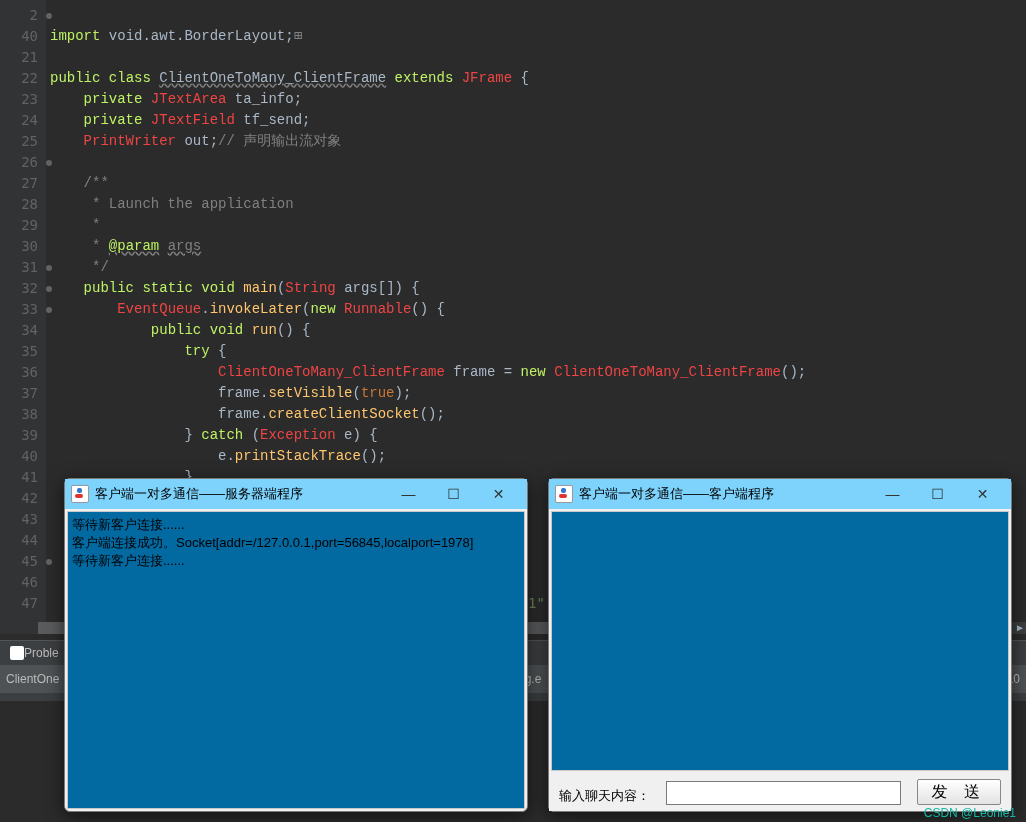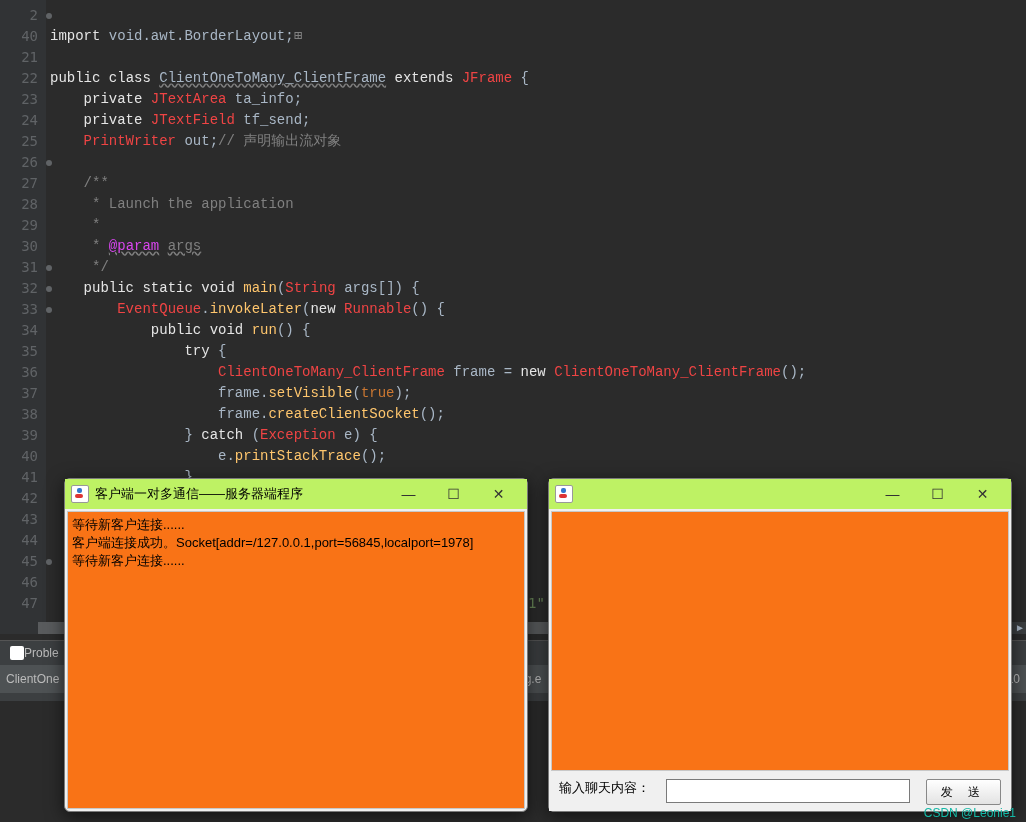--- a/index.html
+++ b/index.html
@@ -1,52 +1,52 @@
 <!DOCTYPE html>
 <html><head>
 <meta charset="utf-8">
 <style>
   html,body{margin:0;padding:0;width:1026px;height:822px;background:#2b2b2b;font-family:"Segoe UI",Arial,sans-serif;overflow:hidden;position:relative}
   .editor{position:absolute;left:0;top:0;width:1026px;height:634px;background:#2b2b2b}
   .gutter{position:absolute;left:0;top:0;width:46px;height:634px;background:#313335;color:#606366;font:14px/21px Consolas,monospace;text-align:right;padding-top:5px;box-sizing:border-box}
   .gutter .ln{padding-right:8px;position:relative}
   .gutter .mark::after{content:"";position:absolute;right:-6px;top:50%;width:6px;height:6px;border-radius:50%;background:#606366;transform:translateY(-50%)}
   .code{position:absolute;left:50px;top:5px;font:14px/21px Consolas,"Courier New",monospace;white-space:pre;color:#a9b7c6}
-  .kw{color:#e5e5e5}
+  .kw{color:#bef264}
   .typ{color:#ef4444}
   .cls{color:#a9b7c6}
   .mtd{color:#ffc66d}
   .cmt{color:#808080}
-  .ann{color:#d946ef;text-decoration:underline wavy #808080}
+  .ann{color:#bef264;text-decoration:underline wavy #808080}
   .uwav{text-decoration:underline wavy #808080}
   .bool{color:#cc7832}
   .it{}
   .scrollbar-h{position:absolute;left:38px;bottom:0;right:0;height:12px;background:#3c3f41}
   .scrollbar-h .thumb{position:absolute;left:0;top:0;width:520px;height:12px;background:#595b5d}
   .scrollbar-h .arrow{position:absolute;top:0;width:12px;height:12px;color:#a9b7c6;font-size:10px;line-height:12px;text-align:center}
   .bottom-panel{position:absolute;left:0;top:640px;right:0;height:60px;background:#3c3f41;border-top:1px solid #555}
   .tabs{display:flex;align-items:center;height:24px;background:#3c3f41;font-size:12px;color:#bbb}
   .tabs .tab{padding:4px 10px;display:flex;align-items:flex-end;gap:0}
   .tabs .tab .ticon{width:14px;height:14px;background:linear-gradient(#fff,#fff);border-radius:2px;display:inline-block}
   .status-row{height:28px;background:#4e5254;color:#bbb;font-size:12px;display:flex;align-items:center;justify-content:space-between;padding:0 6px}
   .watermark{position:absolute;right:10px;bottom:2px;color:#14b8a6;font-size:12px;z-index:50}
   
   .win{position:absolute;background:#f0f0f0;border:1px solid #7a7a7a;border-radius:6px;box-shadow:0 4px 18px rgba(0,0,0,.6);display:flex;flex-direction:column;z-index:30}
-  .win .title{height:30px;background:#bef264;display:flex;align-items:center;padding:0 6px;font-size:13px;color:#000}
+  .win .title{height:30px;background:#7dd3fc;display:flex;align-items:center;padding:0 6px;font-size:13px;color:#000}
   .win .title .app-ico{width:16px;height:16px;margin-right:6px;background:#fff;border:1px solid #999;border-radius:2px;position:relative}
   .win .title .app-ico::before{content:"";position:absolute;left:3px;top:8px;width:8px;height:4px;background:#d33;border-radius:2px}
   .win .title .app-ico::after{content:"";position:absolute;left:5px;top:2px;width:5px;height:5px;background:#37c;border-radius:2px}
   .win .title .spacer{flex:1}
   .win .title .btns{display:flex;gap:0}
   .win .title .btns span{width:45px;height:30px;display:flex;align-items:center;justify-content:center;font-size:14px;color:#333}
-  .win .content{flex:1;background:#f97316;margin:2px;border:1px solid #c8c8c8;font:13px/18px Arial,"Microsoft YaHei",sans-serif;color:#000;padding:4px;white-space:pre-wrap;overflow:hidden}
-  .win .footer{display:flex;align-items:flex-start;padding:6px 10px;gap:16px;background:#f0f0f0}
+  .win .content{flex:1;background:#0369a1;margin:2px;border:1px solid #c8c8c8;font:13px/18px Arial,"Microsoft YaHei",sans-serif;color:#000;padding:4px;white-space:pre-wrap;overflow:hidden}
+  .win .footer{display:flex;align-items:flex-end;padding:6px 10px;gap:16px;background:#f0f0f0}
   .win .footer label{font-size:13px;color:#000}
   .win .footer input[type=text]{flex:1;height:22px;border:1px solid #7a7a7a;background:#fff;padding:0 4px;font-size:13px}
-  .win .footer button{height:26px;padding:0 14px;border:1px solid #888;background:linear-gradient(#fff,#e3e3e3);font-size:12px;letter-spacing:6px;border-radius:2px}
+  .win .footer button{height:26px;padding:0 14px;border:1px solid #888;background:linear-gradient(#fff,#e3e3e3);font-size:16px;letter-spacing:6px;border-radius:2px}
   .green-str{position:absolute;left:528px;top:593px;font:14px/21px Consolas,monospace;color:#6a8759}
 </style>
 </head>
 <body>
 
 <div class="editor">
   <div class="gutter" id="gutter">
       <div class="ln mark">2</div>
       <div class="ln">40</div>
       <div class="ln">21</div>
@@ -137,20 +137,21 @@
     </span>
   </div>
   <div class="content">等待新客户连接......
 客户端连接成功。Socket[addr=/127.0.0.1,port=56845,localport=1978]
 等待新客户连接......</div>
 </div>
 
 <div class="win" style="left:548px;top:478px;width:462px;height:332px">
   <div class="title">
     <span class="app-ico"></span>
+    <span>客户端一对多通信——客户端程序</span>
     <span class="spacer"></span>
     <span class="btns">
       <span>—</span>
       <span>☐</span>
       <span>✕</span>
     </span>
   </div>
   <div class="content"></div>
   <div class="footer">
     <label>输入聊天内容：</label>

